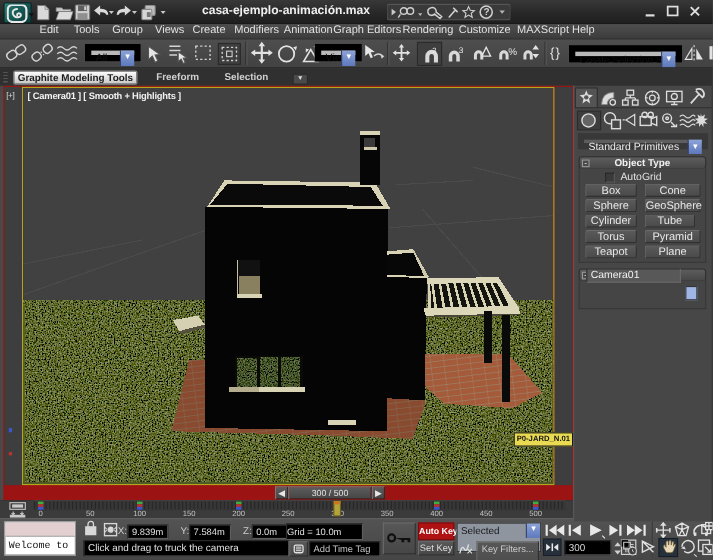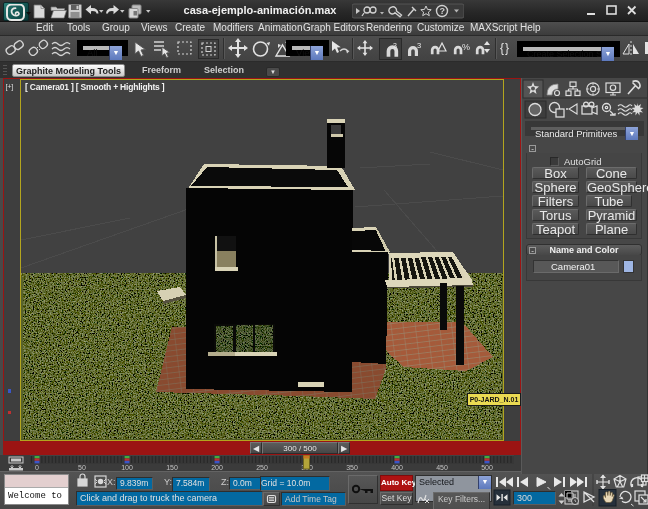--- a/index.html
+++ b/index.html
@@ -26,27 +26,27 @@
 #sliverL{left:4px;top:1px;width:16px;height:362px;background:#3e3e3e;color:#dcdcdc;font-size:7.5px;letter-spacing:-0.5px;white-space:nowrap;overflow:hidden;line-height:10px;padding-top:3px}
 #camvp{left:20px;top:1px;width:484px;height:362px;border:1px solid #b3a51e}
 #sliverR{left:504px;top:1px;width:16px;height:362px;background:#3e3e3e}
 #vplabel{left:25px;top:4px;color:#f2f2f2;font-size:8.5px;font-weight:bold;letter-spacing:-0.2px;white-space:nowrap}
 
 .tsbtn{position:absolute;top:364px;height:12px;background:linear-gradient(#5c5c5c,#464646);border:1px solid #777;border-bottom-color:#2c2c2c;border-right-color:#2c2c2c;color:#e6e6e6;font-size:8px;text-align:center;line-height:11px}
 
 #trackbar{left:0;top:455px;width:522px;height:16px;background:#3b3b3b;border-top:1px solid #2a2a2a}
 
 #statusbar{left:0;top:471px;width:648px;height:38px;background:linear-gradient(#535353,#464646);border-top:1px solid #636363}
-.sfield{position:absolute;background:#0369a1;border:1px solid #2e2e2e;border-bottom-color:#5d5d5d;border-right-color:#5d5d5d;color:#e0e0e0;font-size:8.5px;padding-left:3px;line-height:11px}
+.sfield{position:absolute;background:#000000;border:1px solid #2e2e2e;border-bottom-color:#5d5d5d;border-right-color:#5d5d5d;color:#e0e0e0;font-size:8.5px;padding-left:3px;line-height:11px}
 .sbtn{position:absolute;background:linear-gradient(#575757,#474747);border:1px solid #303030;border-top-color:#6a6a6a;border-left-color:#6a6a6a;color:#dedede;font-size:8.5px;text-align:center}
 
 #cpanel{left:521px;top:78px;width:127px;height:396px;background:#474747;border-left:1px solid #5a5a5a;border-right:1px solid #333}
 .rollhead{position:absolute;left:526px;width:116px;height:12px;background:linear-gradient(#5d5d5d,#474747);border:1px solid #303030;border-radius:3px;color:#f0f0f0;font-size:9px;font-weight:bold;text-align:center;line-height:11px}
 .rollbody{position:absolute;left:526px;width:116px;background:#454545;border:1px solid #383838;border-top:none}
-.cbtn{position:absolute;width:47px;height:12px;background:linear-gradient(#5a5a5a,#4a4a4a);border:1px solid #2f2f2f;border-top-color:#6b6b6b;border-left-color:#6b6b6b;border-radius:2px;color:#e8e8e8;font-size:13px;text-align:center;line-height:11px}
+.cbtn{position:absolute;width:47px;height:12px;background:linear-gradient(#5a5a5a,#4a4a4a);border:1px solid #2f2f2f;border-top-color:#6b6b6b;border-left-color:#6b6b6b;border-radius:2px;color:#e8e8e8;font-size:10px;text-align:center;line-height:11px}
 </style></head>
 <body>
 <div id="app">
   <div class="abs" id="titlebar"></div>
   <div class="abs" id="logo"></div>
   <svg class="abs" style="left:6px;top:4px" width="26" height="17" viewBox="0 0 26 17">
     <rect x="1" y="0.5" width="17" height="15.5" rx="4.5" fill="none" stroke="#e8e8e6" stroke-width="2"></rect>
     <path d="M9.5,4.2 C6.6,4.2 5.2,6 5.6,8.2 C6,10.6 8.6,12.3 11.3,11.5 C13.2,11 13.5,9.2 12.2,8.4 C11,7.7 9.3,8.4 9.6,9.8" fill="none" stroke="#e8e8e6" stroke-width="1.8" stroke-linecap="round"></path>
     <path d="M20,8 l5,0 -2.5,3 z" fill="#101010"></path>
   </svg>
@@ -549,31 +549,32 @@
         </g>
       <g transform="translate(96,24)" stroke-width="1.1">
           <path d="M0,3 q2.5,-2.5 5,0 t5,0 t4,0 M0,7 q2.5,-2.5 5,0 t5,0 t4,0 M0,11 q2.5,-2.5 5,0 t5,0 t4,0"></path>
         </g>
       <g transform="translate(111,24)">
           <path d="M4,0 l1,3 3,-2 -1,3.5 3.5,0.5 -3,2 2.5,2.5 -3.5,-0.5 0,3.5 -2,-3 -2,3 0,-3.5 -3.5,0.5 2.5,-2.5 -3,-2 3.5,-0.5 -1,-3.5 3,2 z" fill="#dcdcdc" stroke="none"></path>
         </g>
     </g>
   </svg>
   <div class="combo" style="left:525px;top:121px;width:119px;height:15px;background:#5e5e5e;border-color:#383838;color:#ececec;font-size:9.5px;line-height:13px">Standard Primitives<span class="dd" style="height:13px;line-height:13px">▼</span></div>
+  <div class="rollhead" style="top:142px">Object Type</div>
   <div class="abs" style="left:529px;top:145px;width:7px;height:7px;border:1px solid #9a9a9a;background:#4a4a4a;color:#e8e8e8;font-size:8px;line-height:5px;text-align:center">-</div>
   <div class="rollbody" style="top:153px;height:86px"></div>
   <div class="abs" style="left:550px;top:157px;width:9px;height:9px;background:#3a3a3a;border:1px solid #282828;border-bottom-color:#5a5a5a;border-right-color:#5a5a5a"></div>
   <div class="abs" style="left:564px;top:156px;color:#e0e0e0;font-size:9.5px">AutoGrid</div>
   <div class="cbtn" style="left:532px;top:167px">Box</div>
     <div class="cbtn" style="left:586px;top:167px;width:51px">Cone</div>
   <div class="cbtn" style="left:532px;top:181px">Sphere</div>
     <div class="cbtn" style="left:586px;top:181px;width:51px">GeoSphere</div>
-  <div class="cbtn" style="left:532px;top:195px">Filters</div>
+  <div class="cbtn" style="left:532px;top:195px">Cylinder</div>
     <div class="cbtn" style="left:586px;top:195px;width:46px">Tube</div>
   <div class="cbtn" style="left:532px;top:209px">Torus</div>
     <div class="cbtn" style="left:586px;top:209px;width:51px">Pyramid</div>
   <div class="cbtn" style="left:532px;top:223px">Teapot</div>
     <div class="cbtn" style="left:586px;top:223px;width:51px">Plane</div>
   <div class="rollhead" style="top:244px">Name and Color</div>
   <div class="abs" style="left:529px;top:247px;width:7px;height:7px;border:1px solid #9a9a9a;background:#4a4a4a;color:#e8e8e8;font-size:8px;line-height:5px;text-align:center">-</div>
   <div class="rollbody" style="top:255px;height:26px"></div>
-  <div class="abs" style="left:533px;top:260px;width:86px;height:13px;background:#585858;border:1px solid #333;border-bottom-color:#6a6a6a;border-right-color:#6a6a6a;color:#f2f2f2;font-size:9.5px;line-height:12px;padding-left:17px">Camera01</div>
+  <div class="abs" style="left:533px;top:244px;width:86px;height:13px;background:#585858;border:1px solid #333;border-bottom-color:#6a6a6a;border-right-color:#6a6a6a;color:#f2f2f2;font-size:9.5px;line-height:12px;padding-left:3px">Camera01</div>
   <div class="abs" style="left:623px;top:260px;width:11px;height:13px;background:#9fb6e4;border:1px solid #333"></div>
 </div>
 </body></html>

